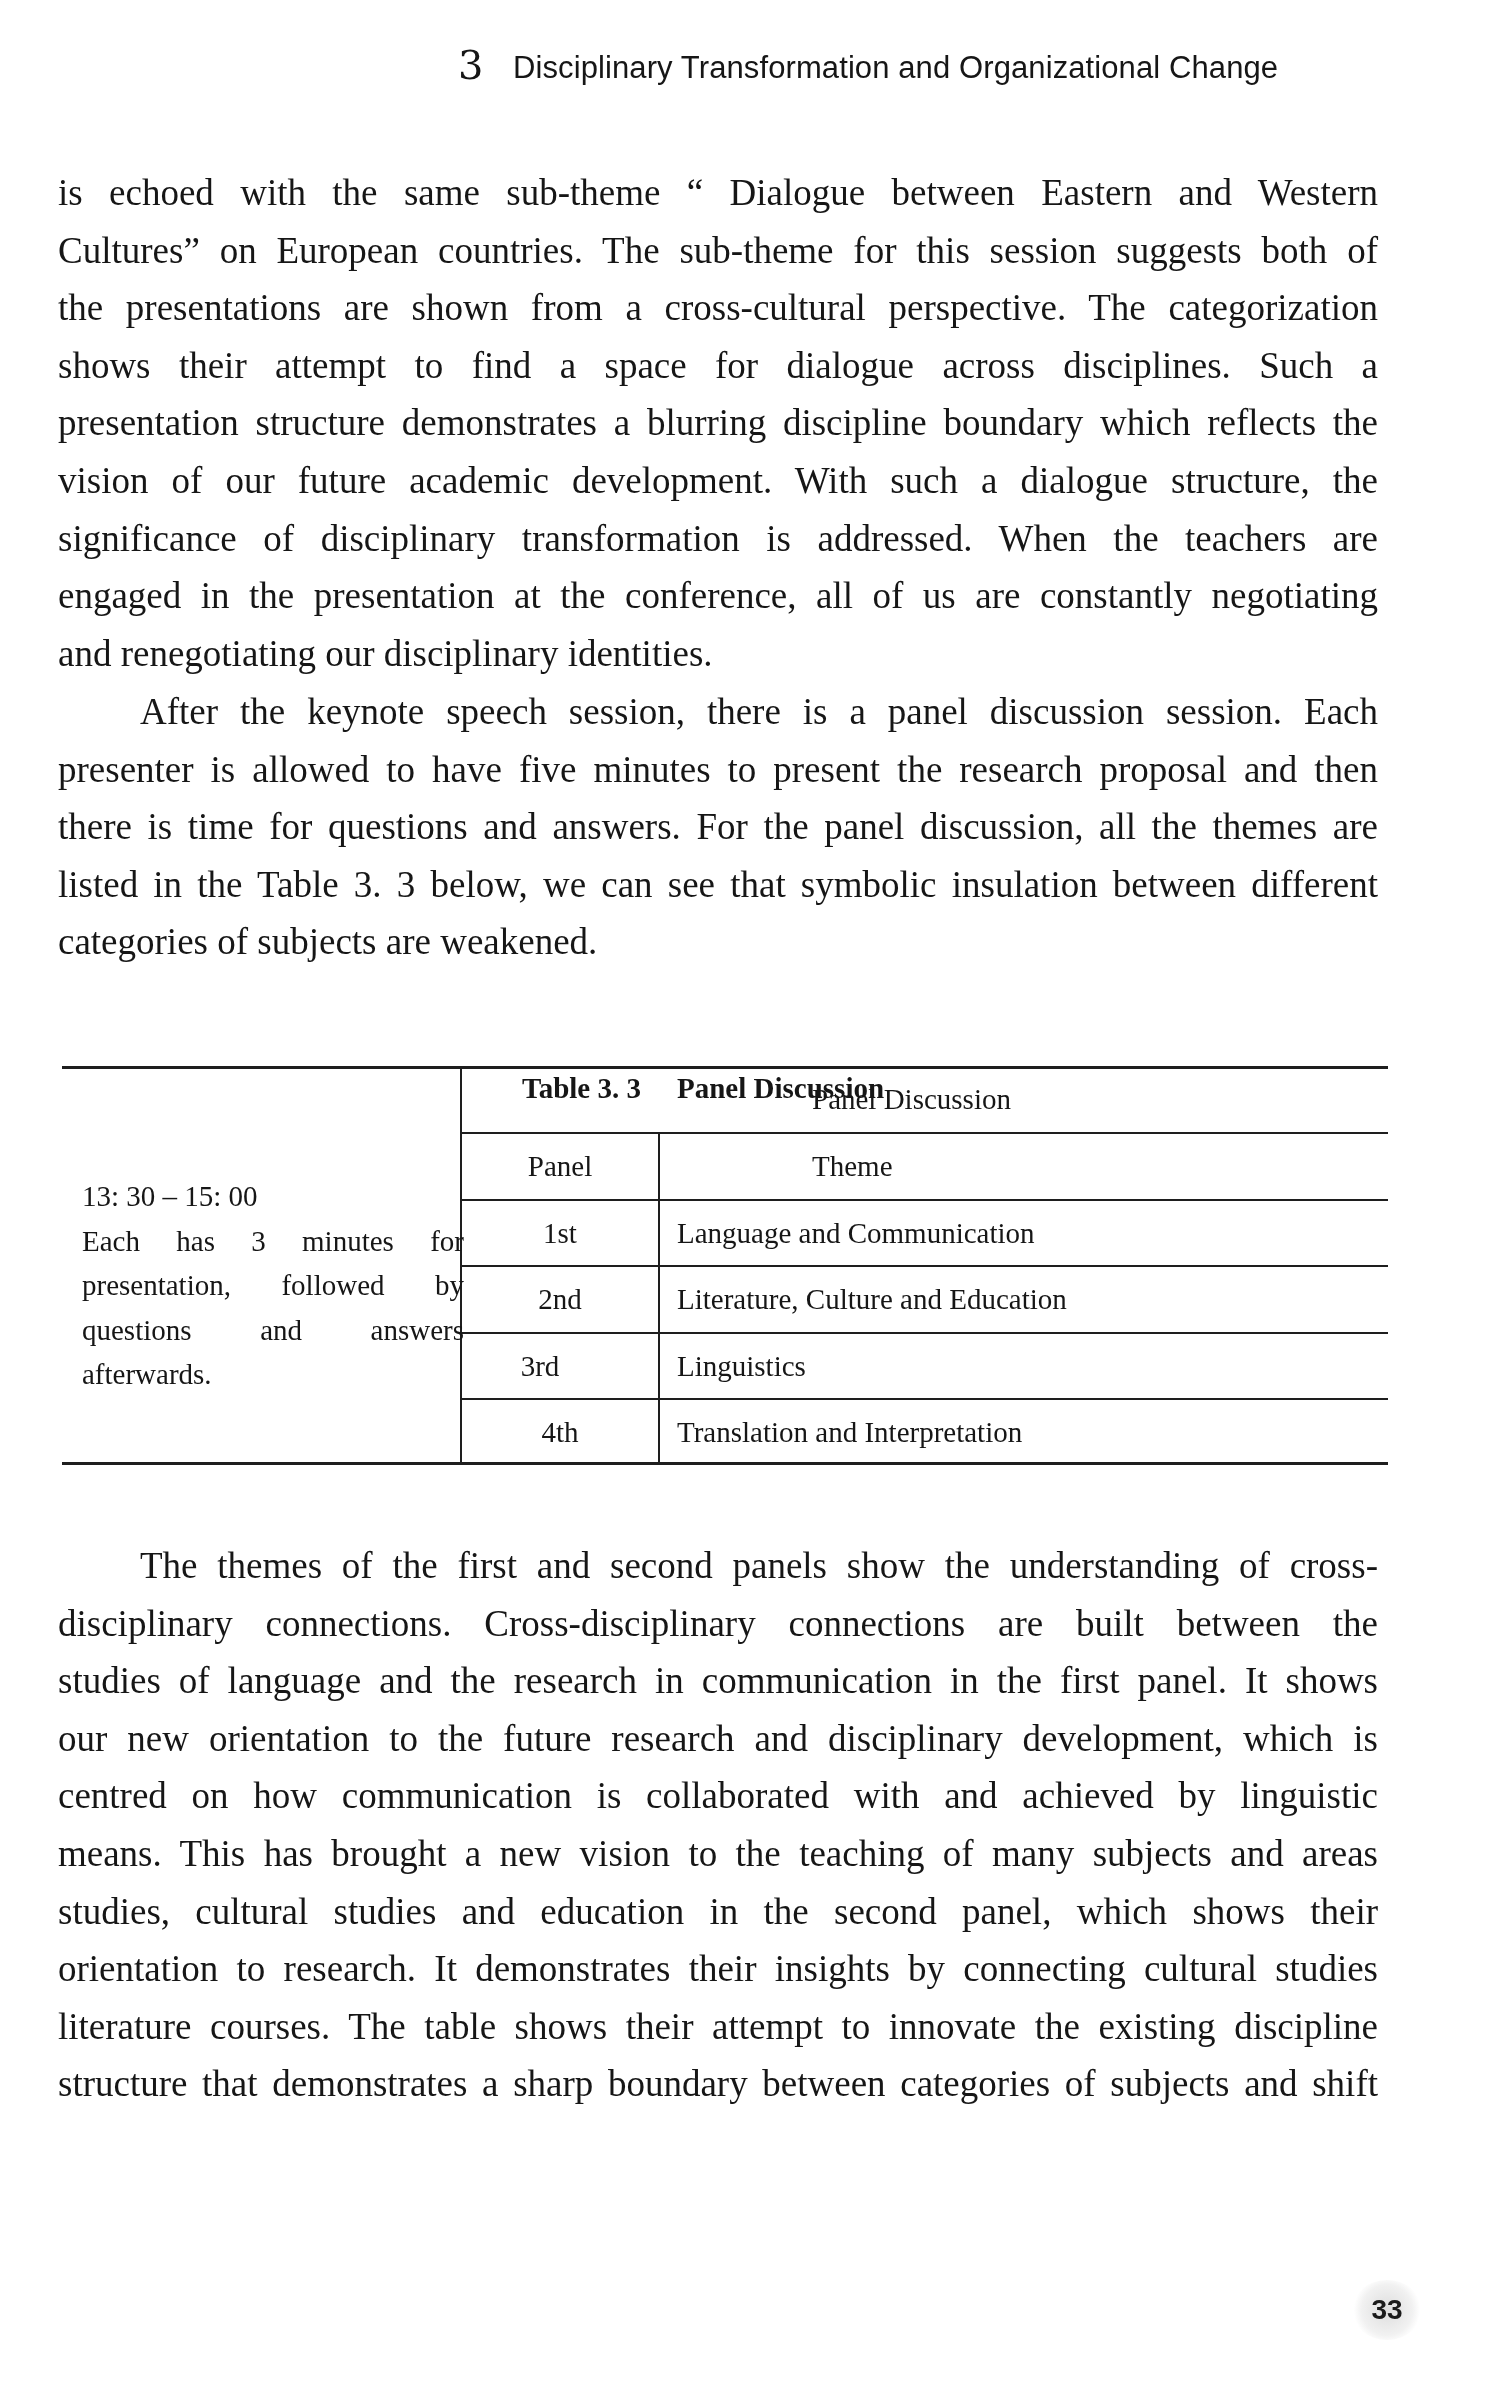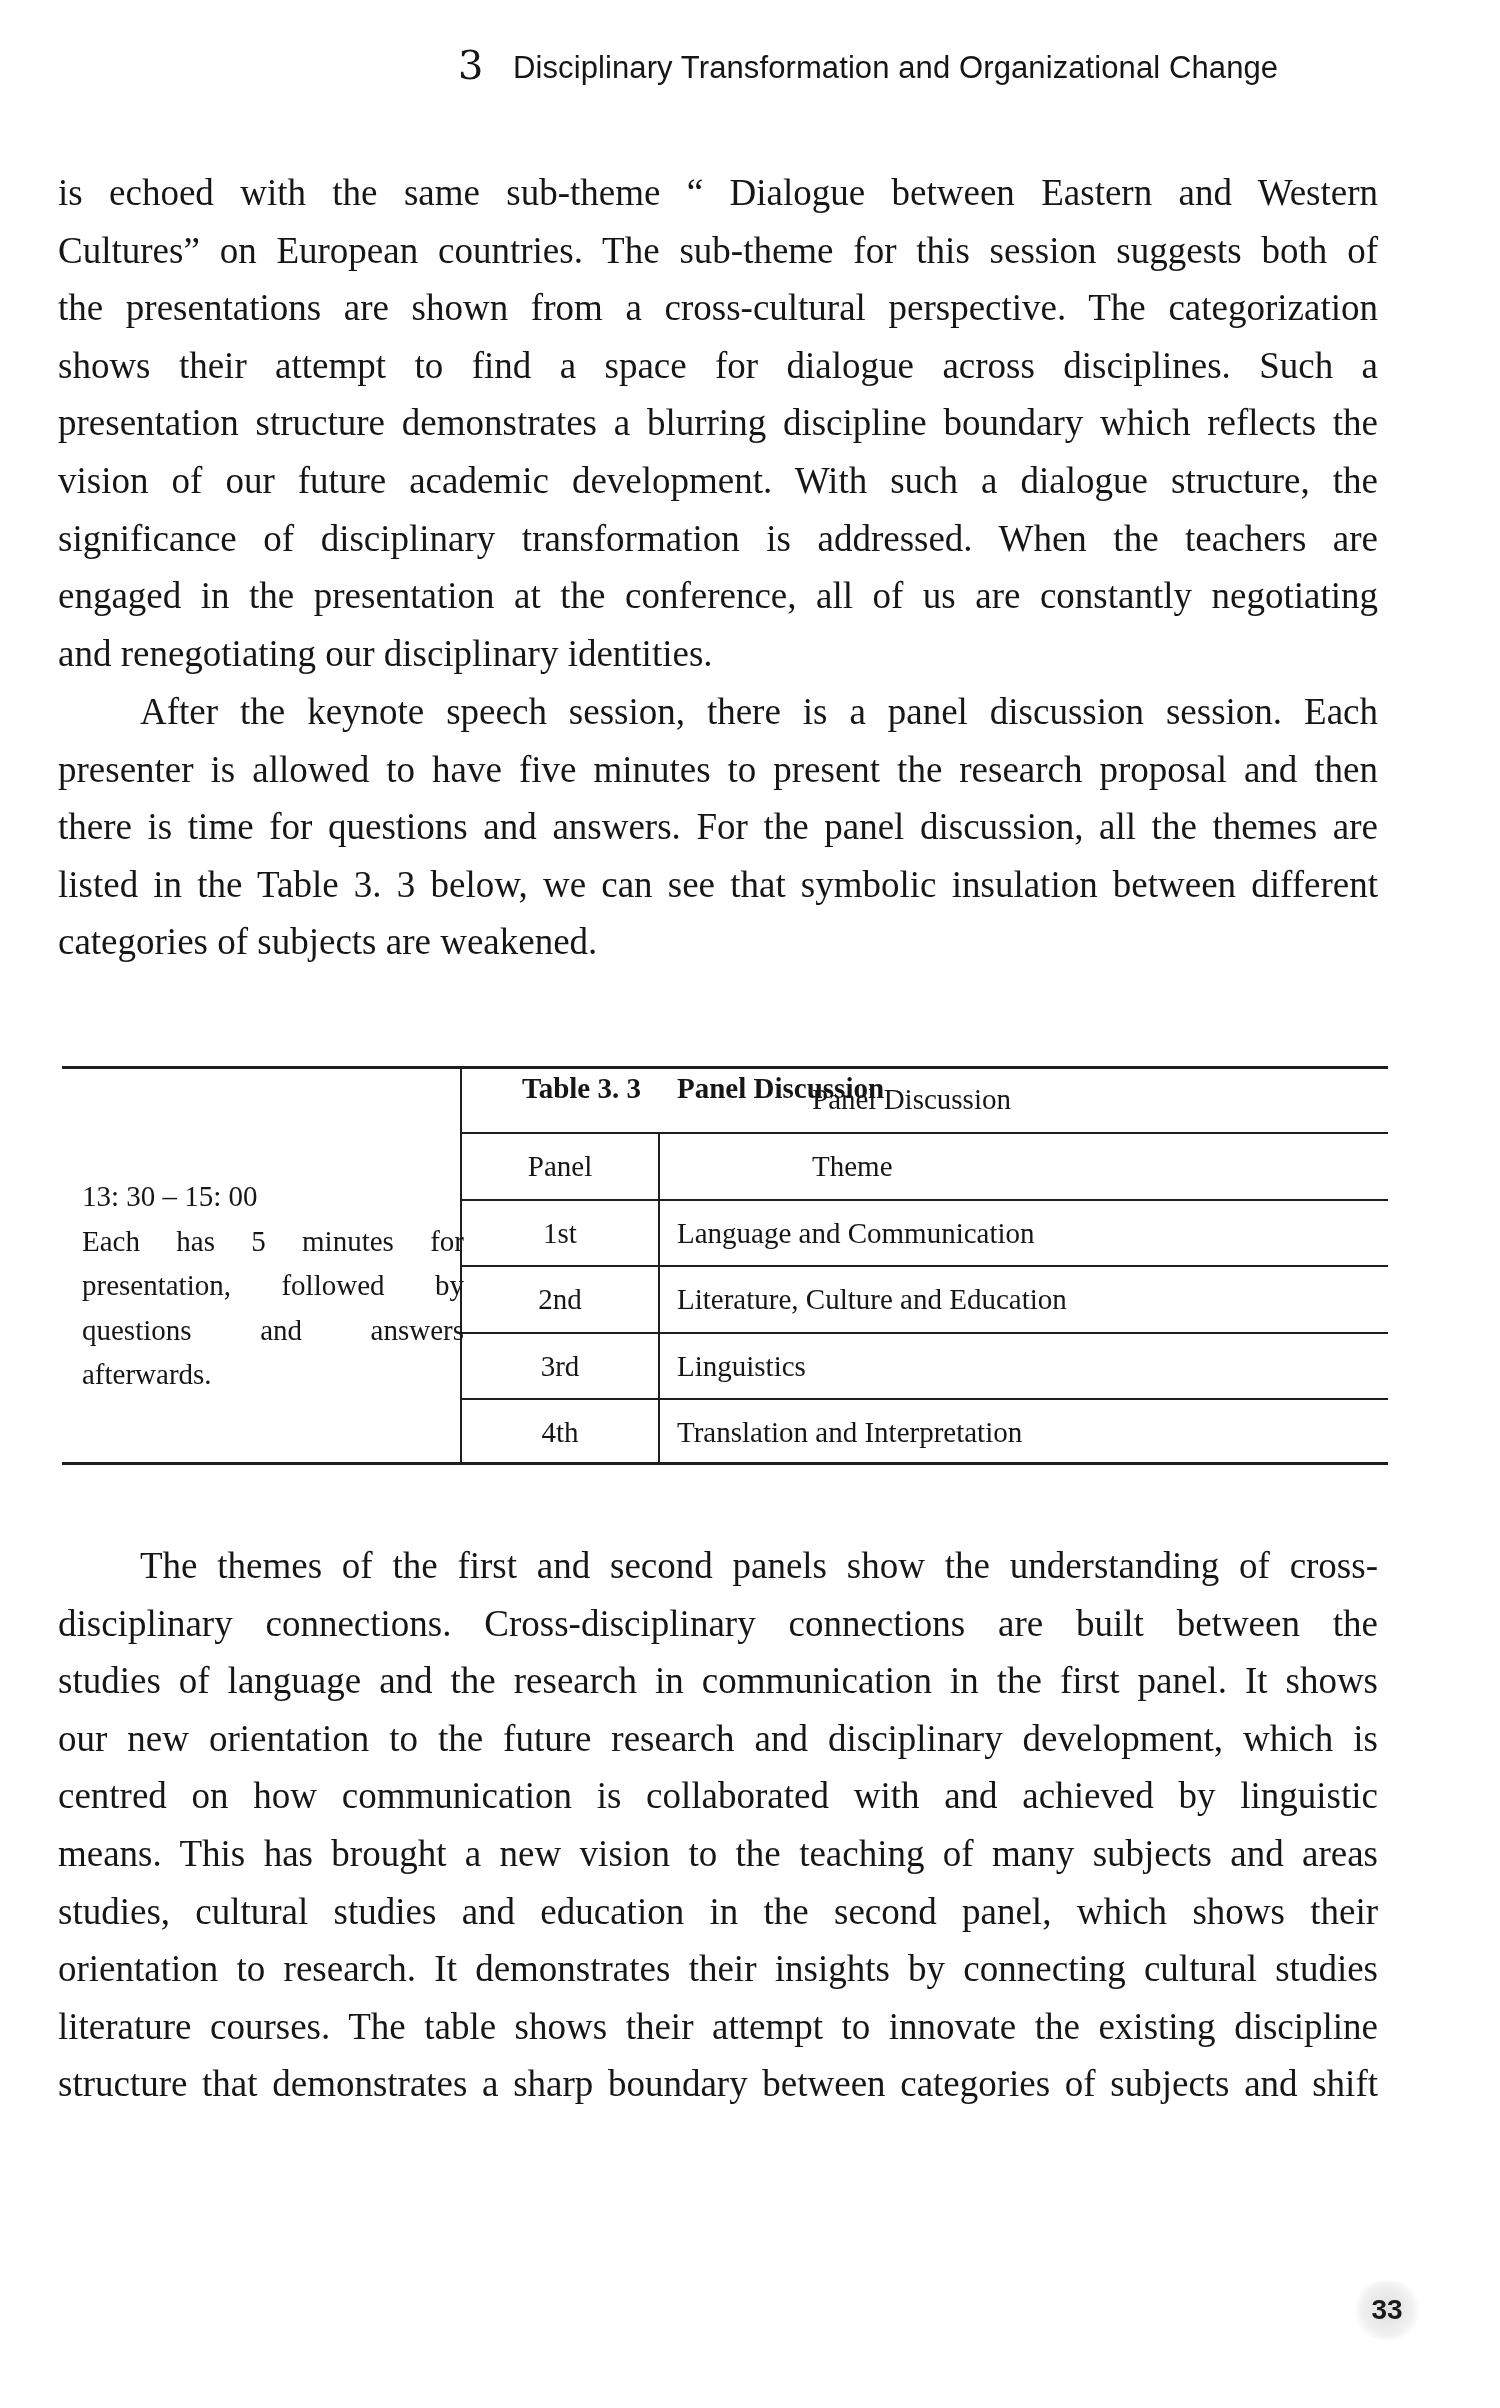--- a/index.html
+++ b/index.html
@@ -91,29 +91,29 @@
 
   <div class="cell-text center" style="left:400px; width:196px; top:85px;">Panel</div>
   <div class="cell-text" style="left:750px; top:85px;">Theme</div>
 
   <div class="cell-text center" style="left:400px; width:196px; top:152px;">1st</div>
   <div class="cell-text" style="left:615px; top:152px;">Language and Communication</div>
 
   <div class="cell-text center" style="left:400px; width:196px; top:218px;">2nd</div>
   <div class="cell-text" style="left:615px; top:218px;">Literature, Culture and Education</div>
 
-  <div class="cell-text center" style="left:420px; width:156px; top:285px;">3rd</div>
+  <div class="cell-text center" style="left:400px; width:156px; top:285px;">3rd</div>
   <div class="cell-text" style="left:615px; top:285px;">Linguistics</div>
 
   <div class="cell-text center" style="left:400px; width:196px; top:351px;">4th</div>
   <div class="cell-text" style="left:615px; top:351px;">Translation and Interpretation</div>
 
   <div id="time-cell">
     <span class="t-line first">13: 30 – 15: 00</span>
-    <span class="t-line">Each has 5 minutes for</span>
+    <span class="t-line">Each has 3 minutes for</span>
     <span class="t-line">presentation, followed by</span>
     <span class="t-line">questions and answers</span>
     <span class="t-line last">afterwards.</span>
   </div>
 </div>
 
 <div id="para-3" class="block serif">
   <span class="line indent">The themes of the first and second panels show the understanding of cross-</span>
   <span class="line">disciplinary connections. Cross-disciplinary connections are built between the</span>
   <span class="line">studies of language and the research in communication in the first panel. It shows</span>

